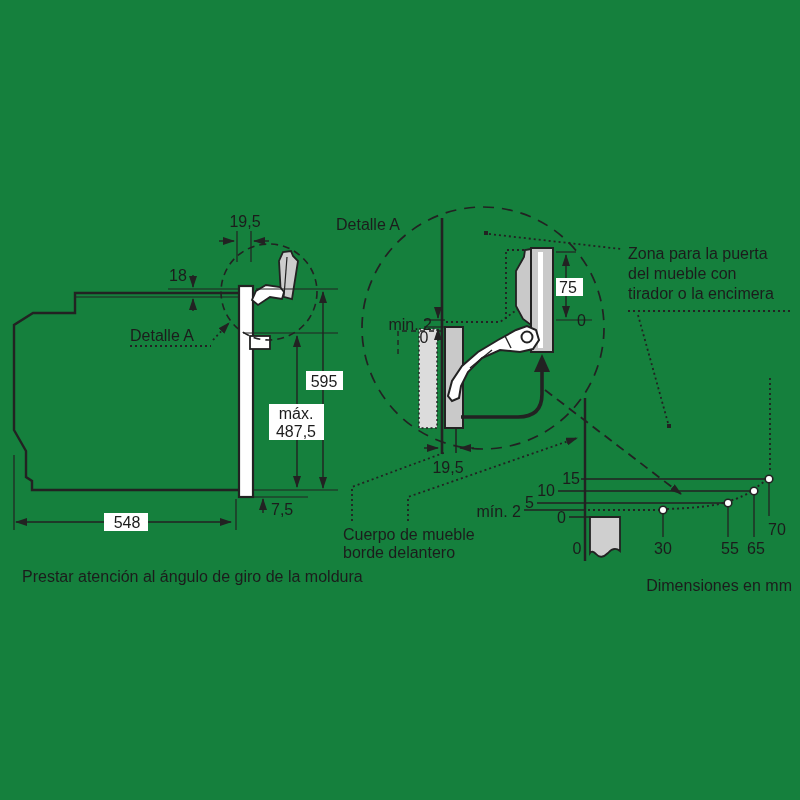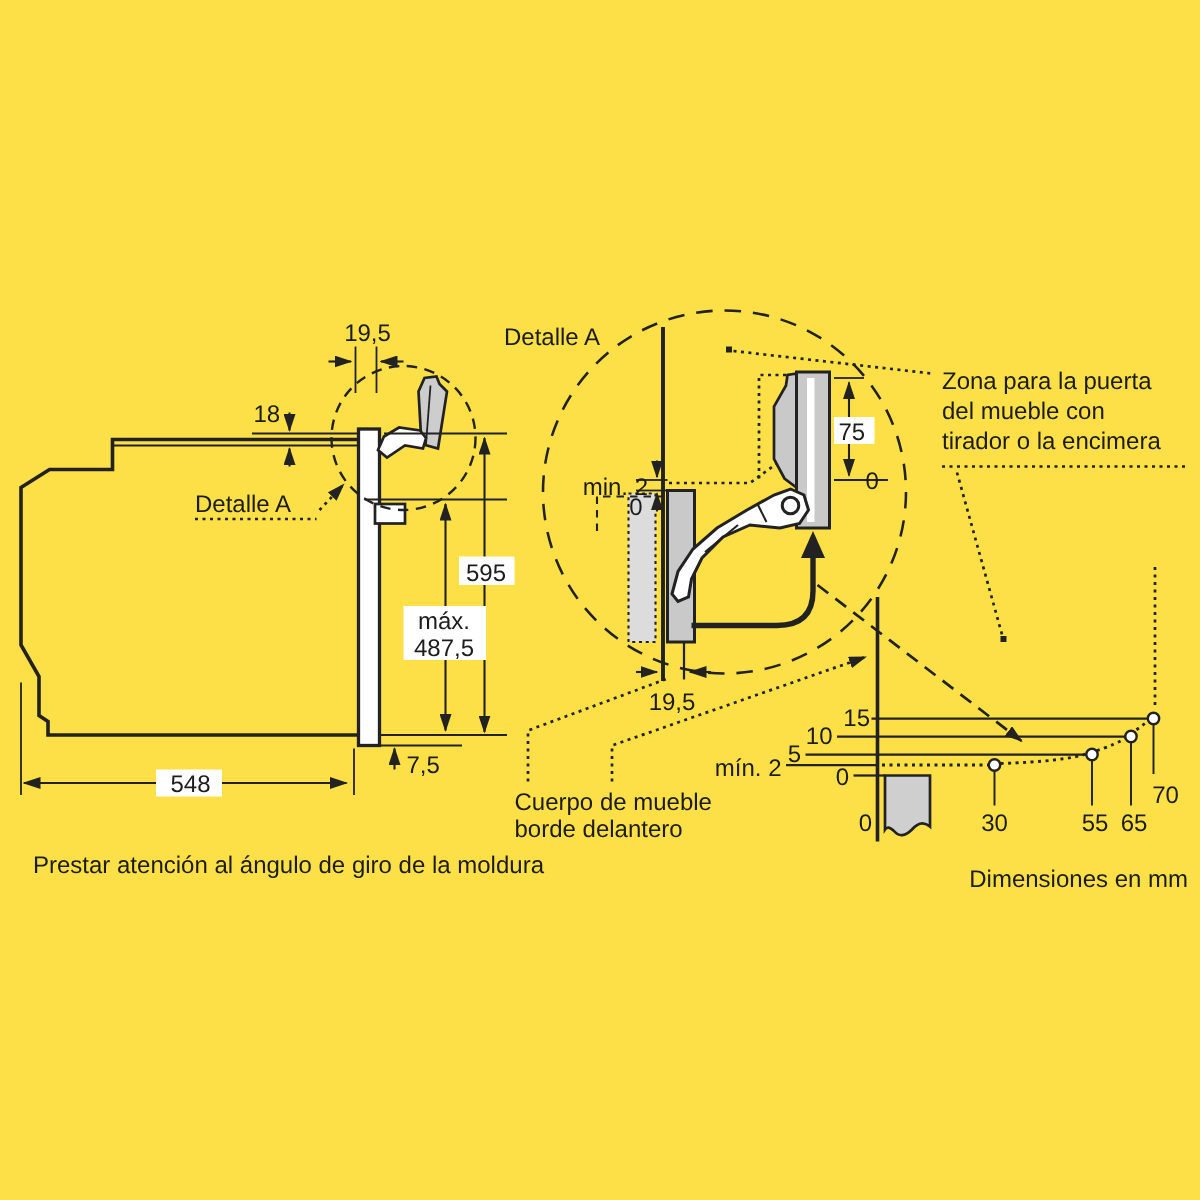--- a/index.html
+++ b/index.html
@@ -1,16 +1,16 @@
 <!DOCTYPE html>
 <html><head>
 <meta charset="utf-8">
 <style>
   html,body{margin:0;padding:0;background:#fff;}
-  #stage{position:relative;width:800px;height:800px;background:#fde047;overflow:hidden;
+  #stage{position:relative;width:800px;height:800px;background:#15803d;overflow:hidden;
          font-family:"Liberation Sans", sans-serif;}
   svg text{font-family:"Liberation Sans", sans-serif;fill:#1c1c1c;}
   .dim{font-size:16px;}
   .note{font-size:16px;}
 </style>
 </head>
 <body>
 <div id="stage">
 
 

